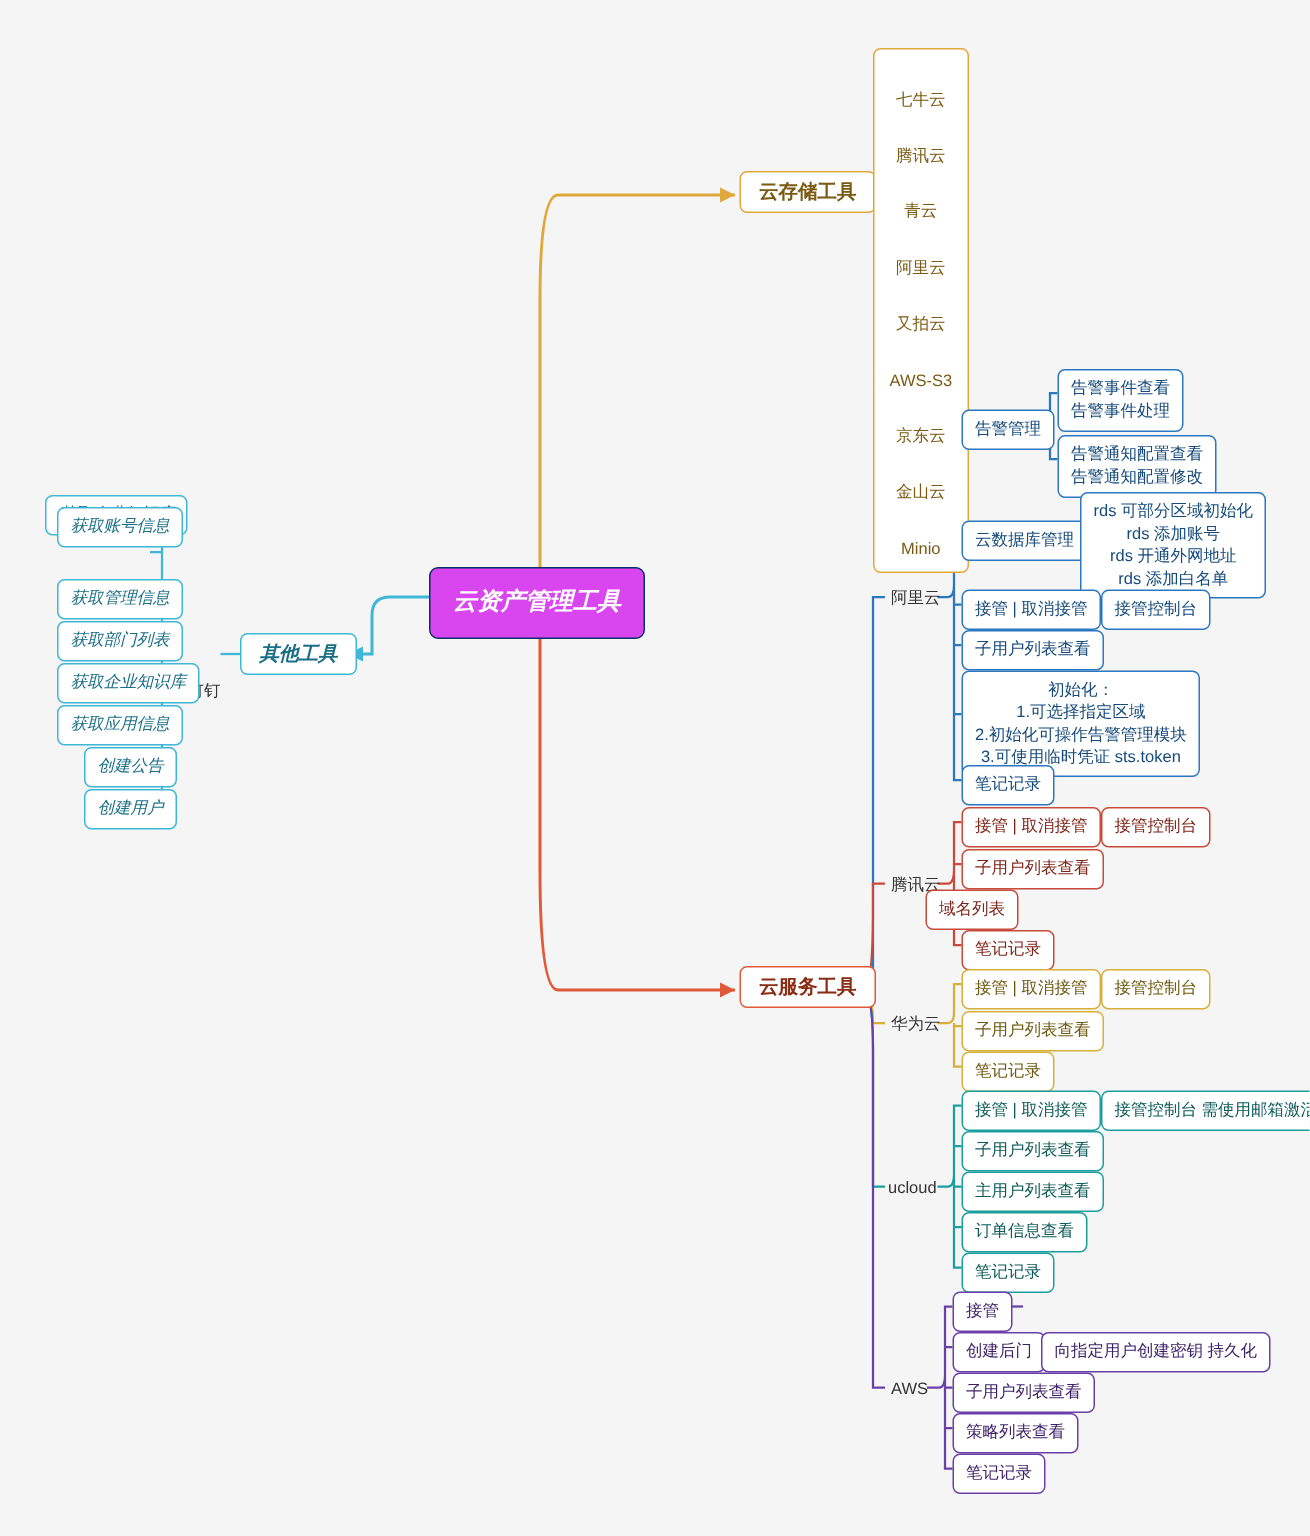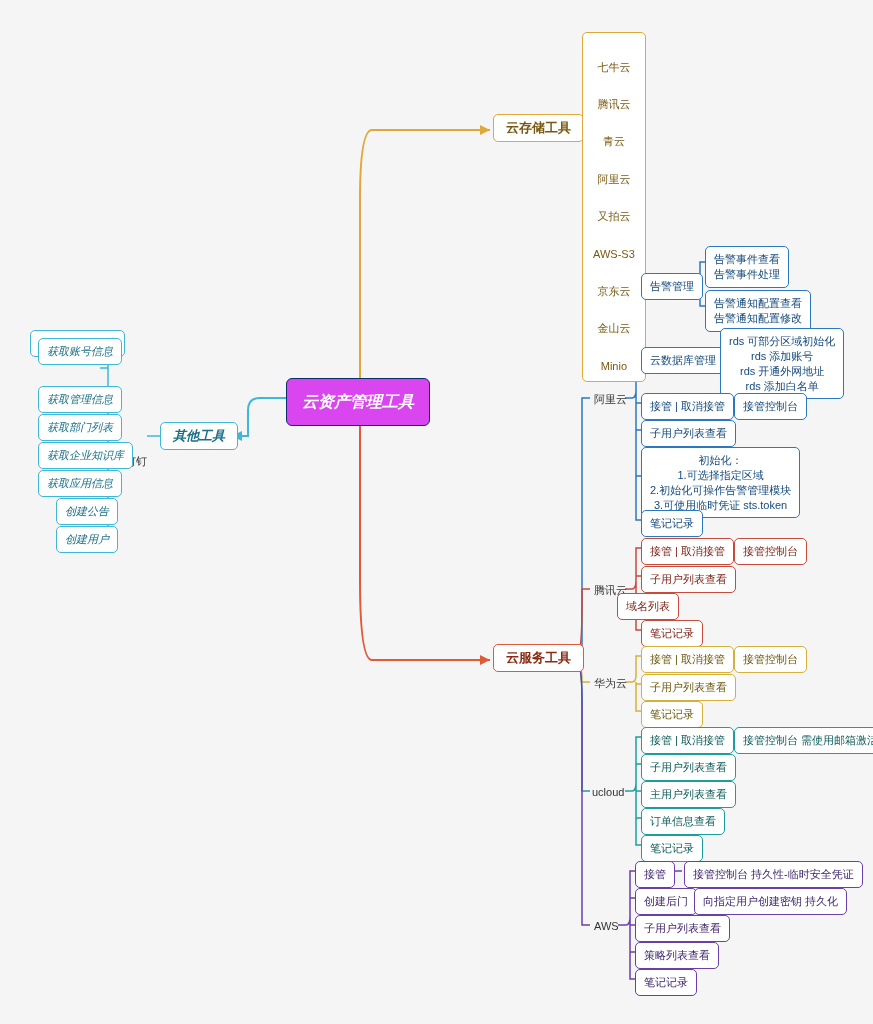--- a/index.html
+++ b/index.html
@@ -195,20 +195,19 @@
   <div class="node plain" style="left:588px; top:783px">ucloud</div>
   <div class="node teal" style="left:641px; top:727px">接管 | 取消接管</div>
   <div class="node teal" style="left:734px; top:727px">接管控制台 需使用邮箱激活</div>
   <div class="node teal" style="left:641px; top:754px">子用户列表查看</div>
   <div class="node teal" style="left:641px; top:781px">主用户列表查看</div>
   <div class="node teal" style="left:641px; top:808px">订单信息查看</div>
   <div class="node teal" style="left:641px; top:835px">笔记记录</div>
 
   <div class="node plain" style="left:590px; top:917px">AWS</div>
   <div class="node purple" style="left:635px; top:861px">接管</div>
-  <div class="node purple" style="left:684px; top:861px">接管控制台 持久性-临时安全凭证</div>
   <div class="node purple" style="left:635px; top:888px">创建后门</div>
   <div class="node purple" style="left:694px; top:888px">向指定用户创建密钥 持久化</div>
   <div class="node purple" style="left:635px; top:915px">子用户列表查看</div>
   <div class="node purple" style="left:635px; top:942px">策略列表查看</div>
   <div class="node purple" style="left:635px; top:969px">笔记记录</div>
 
 </div>
 
 </body></html>

